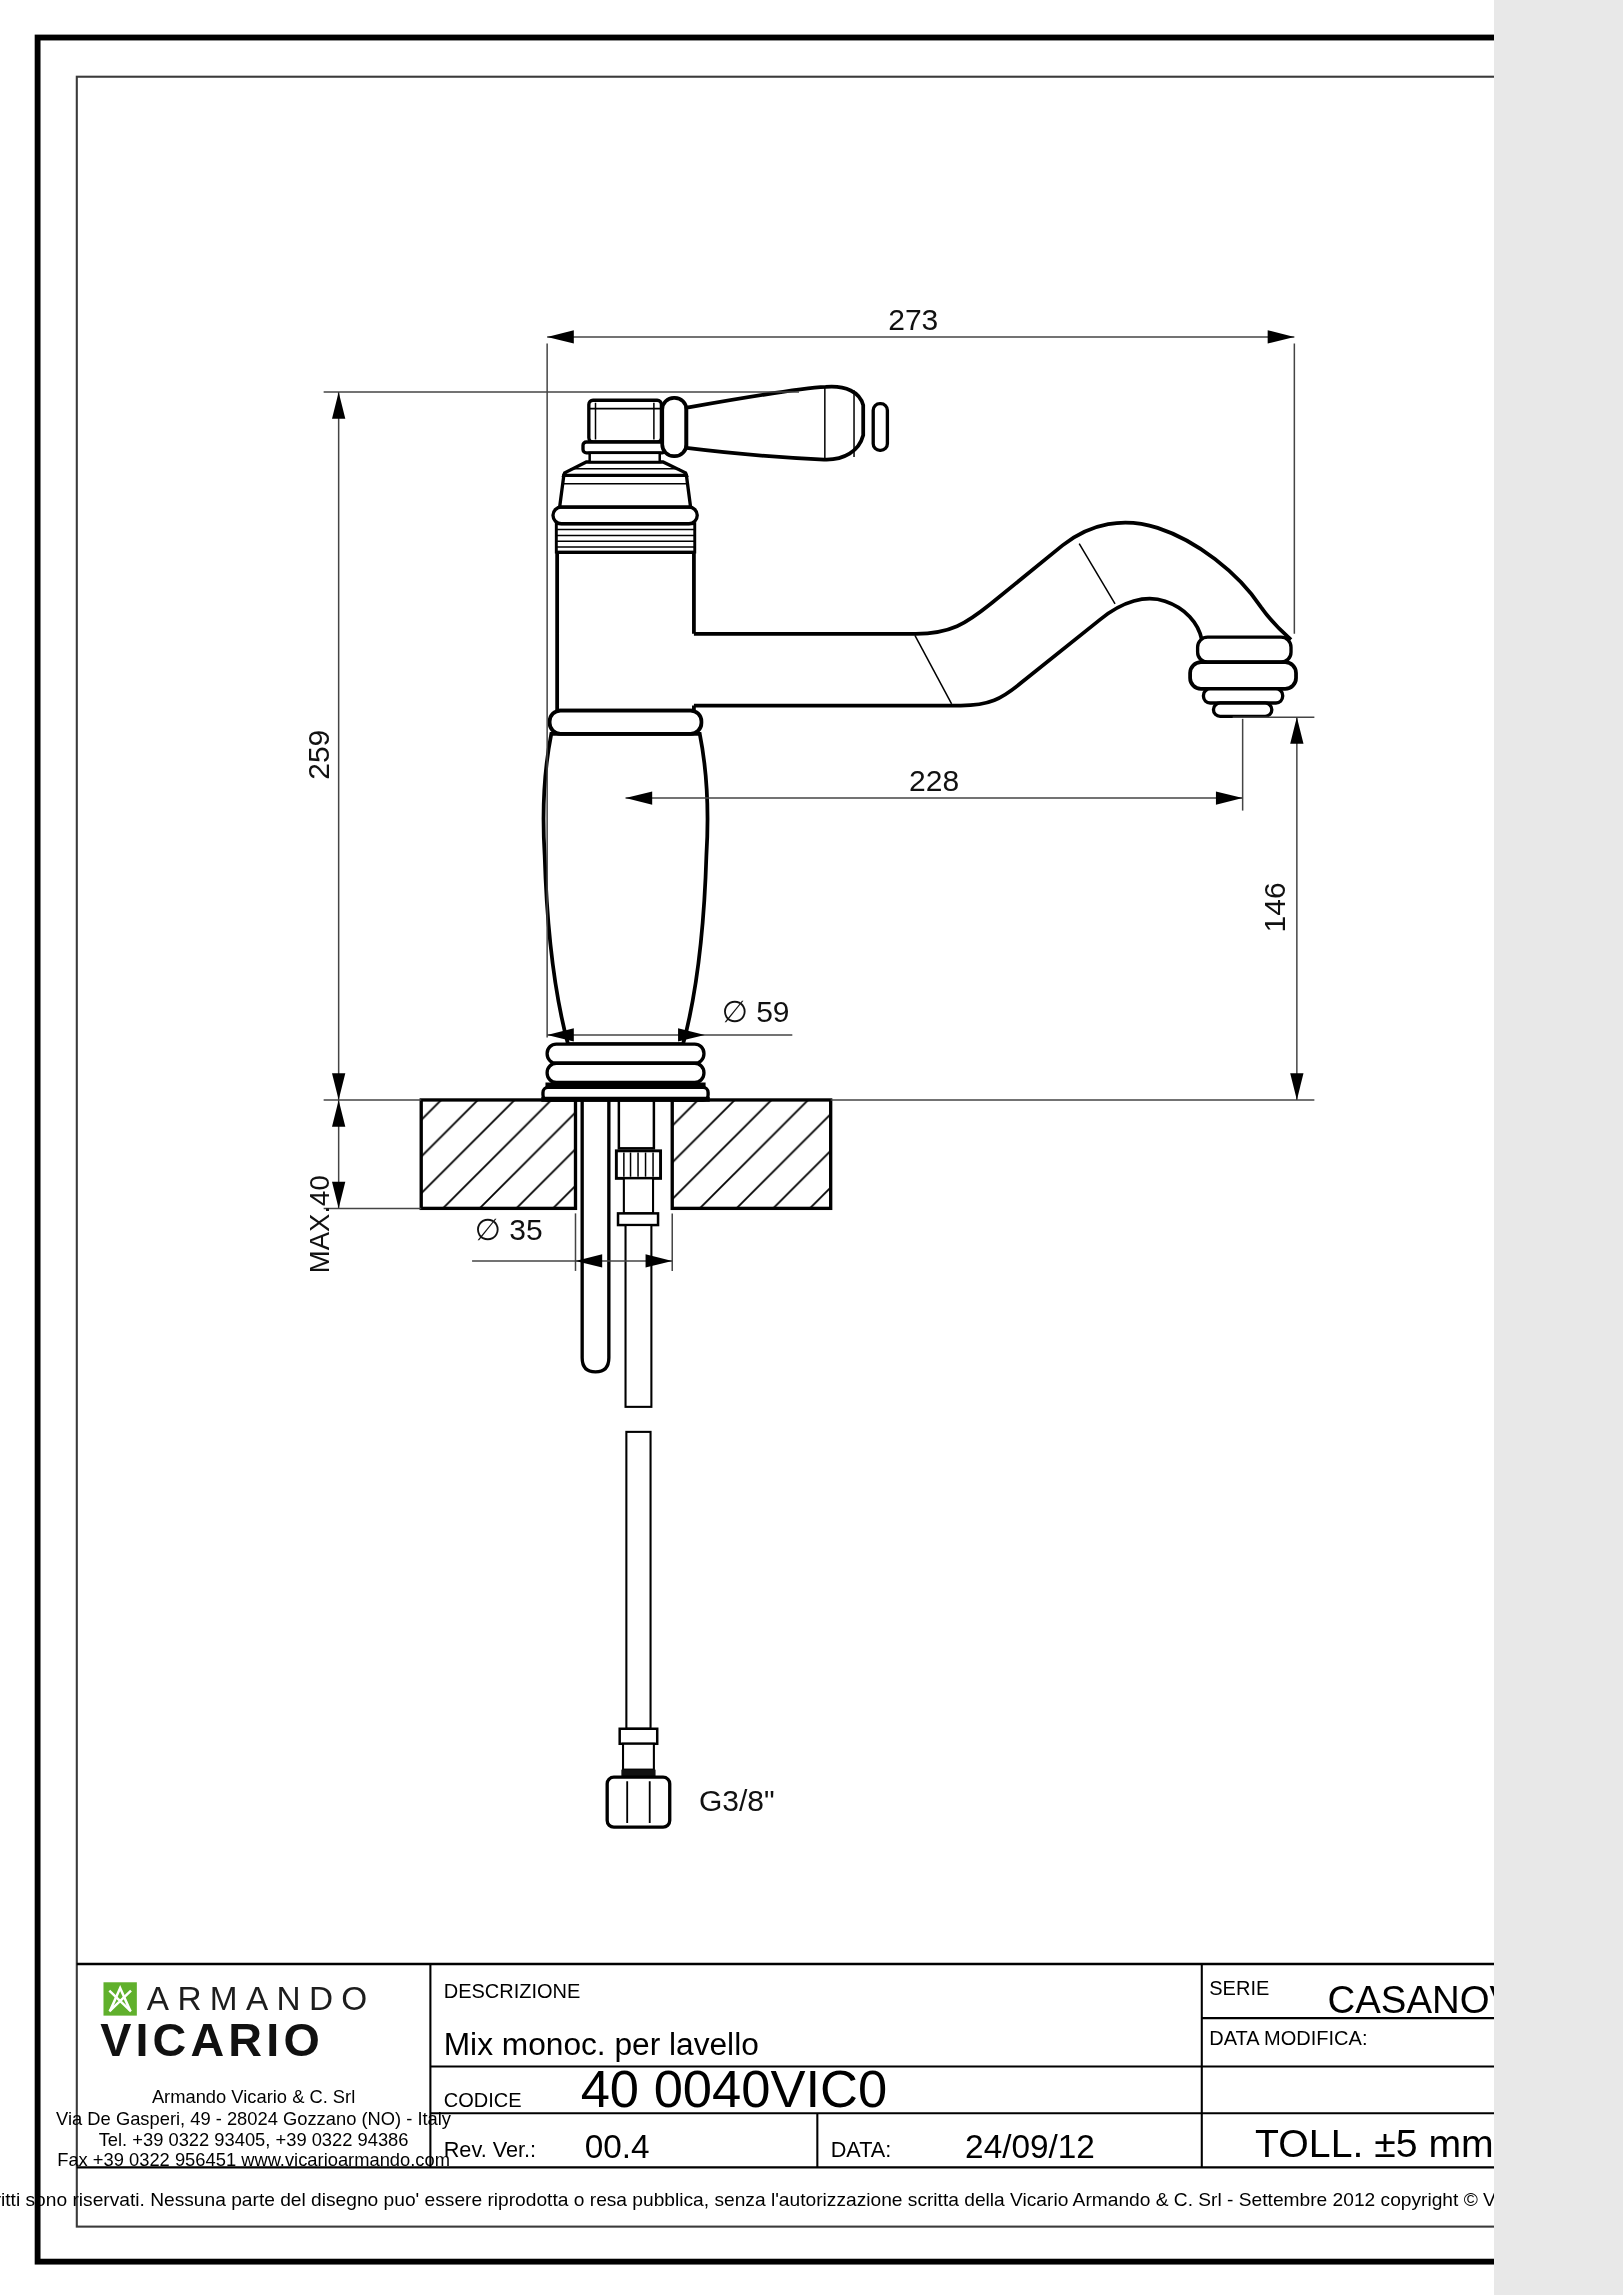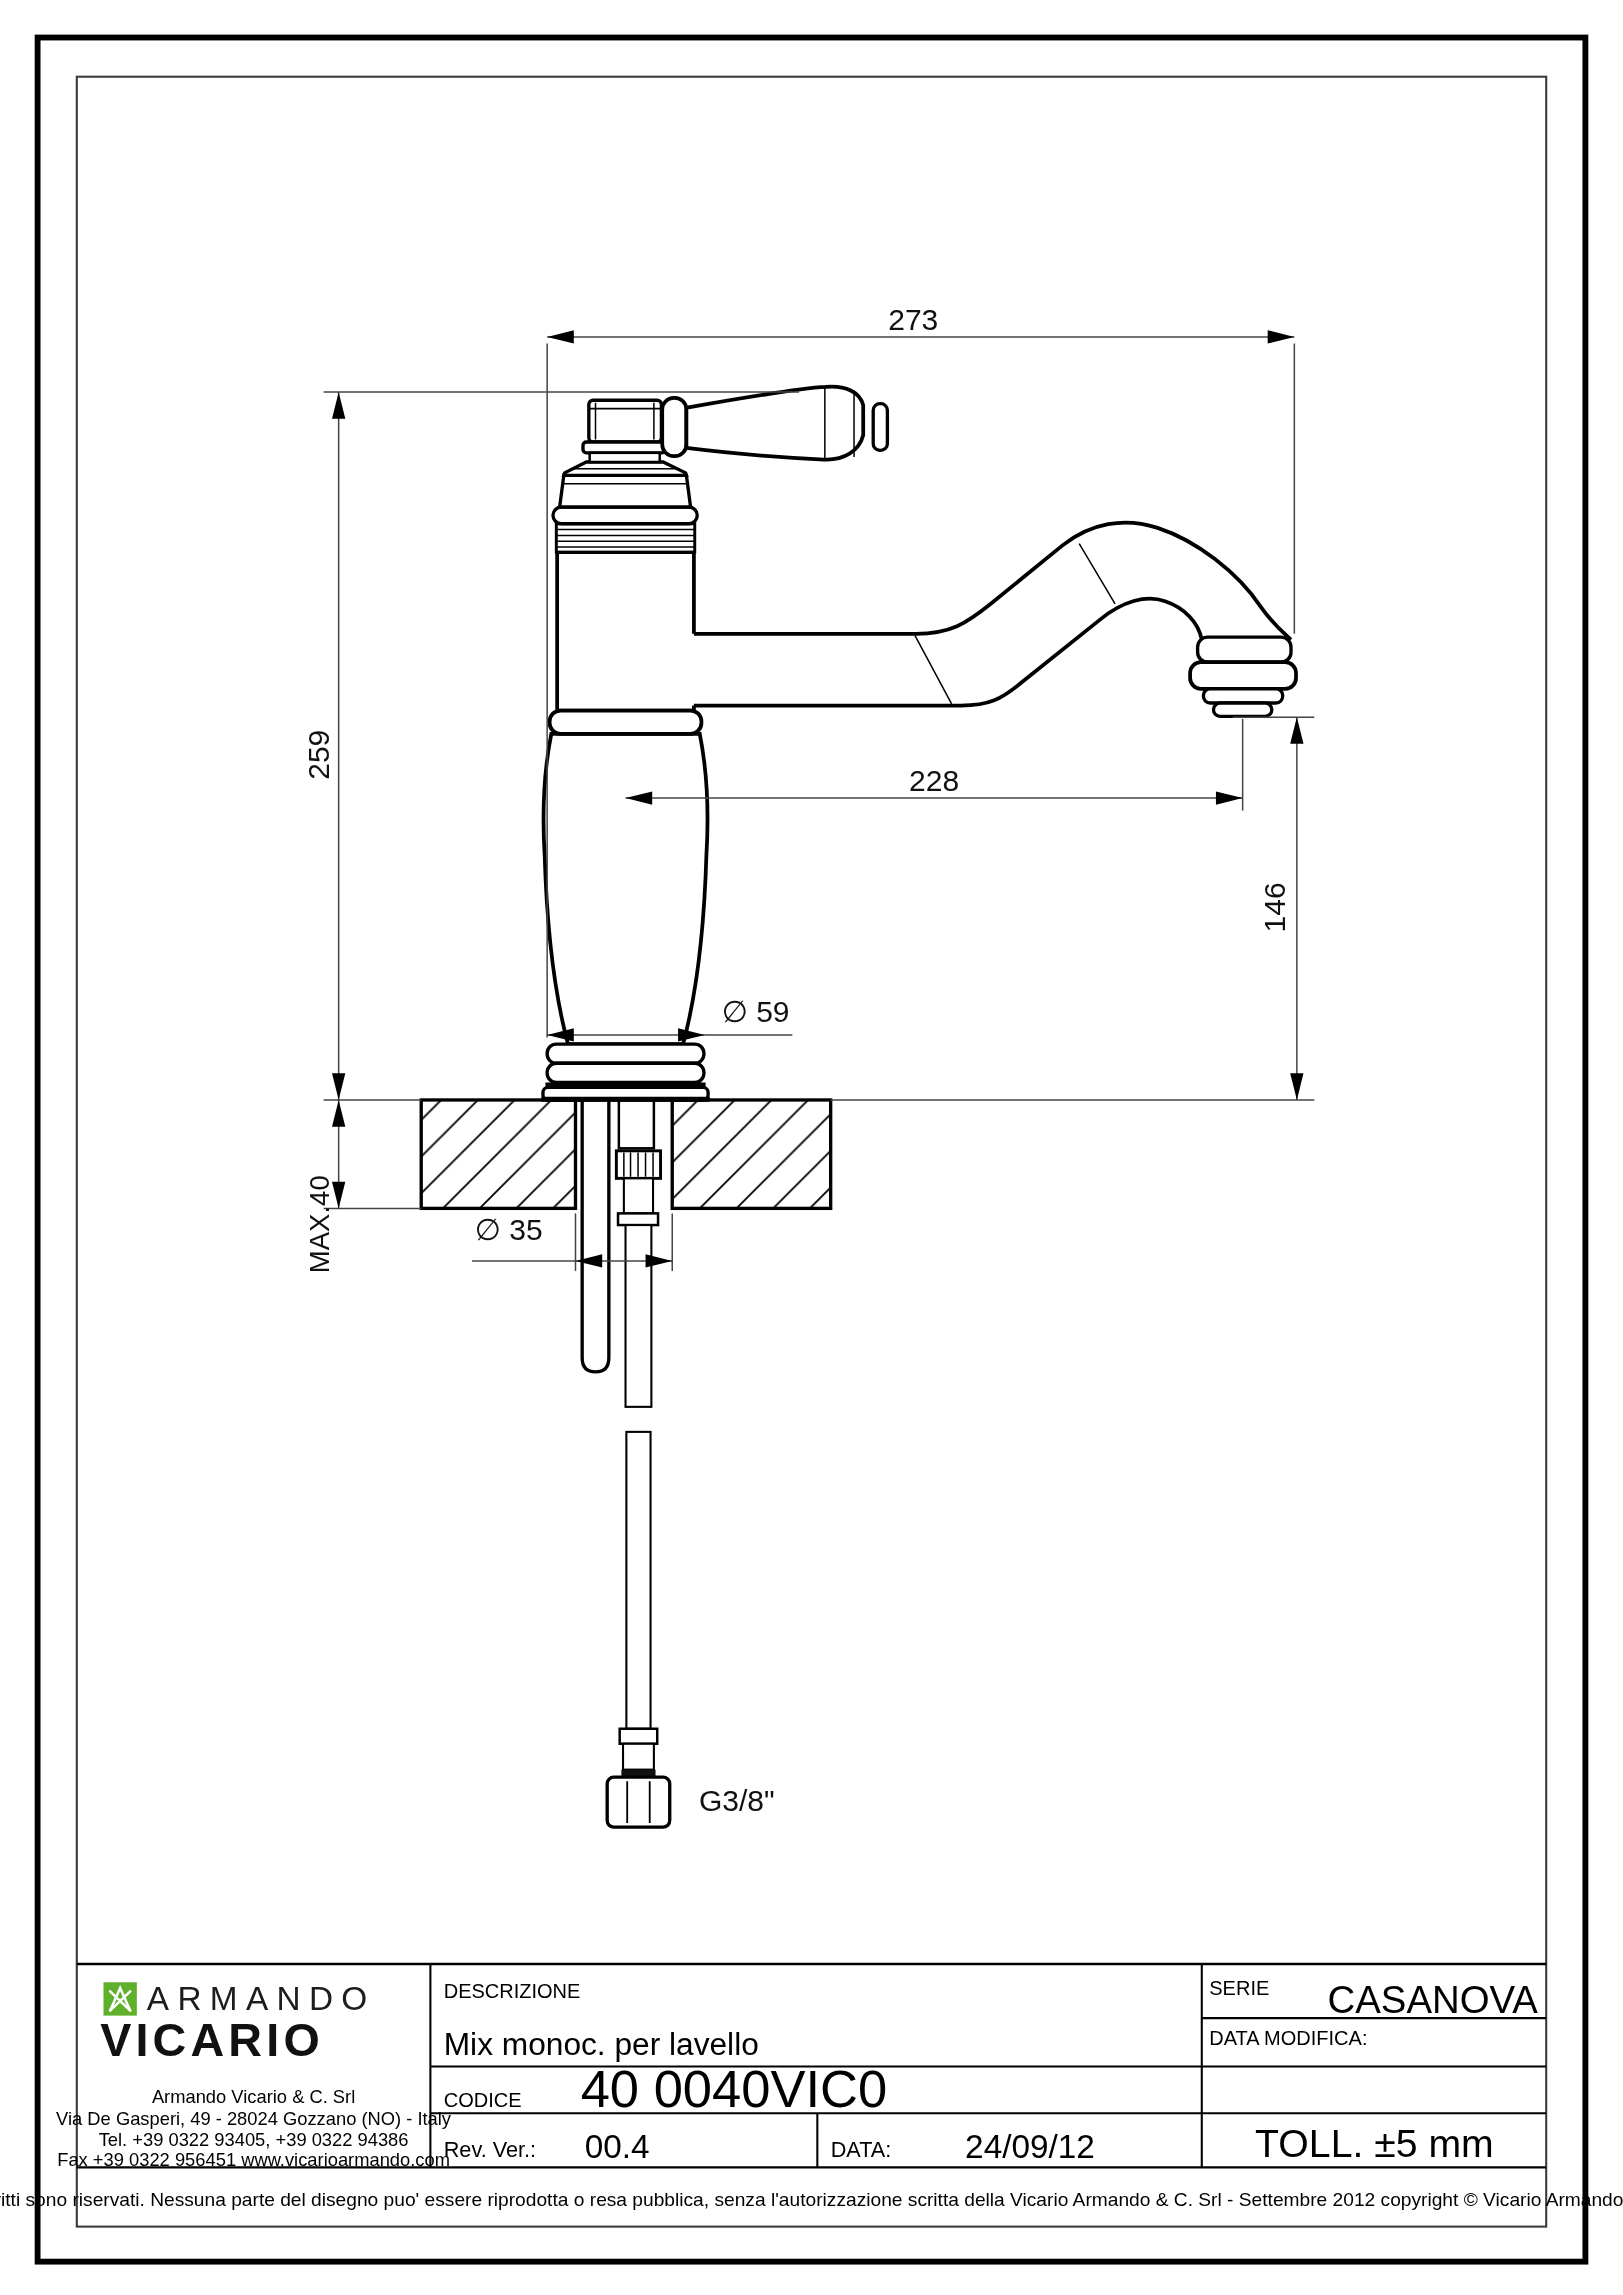--- a/index.html
+++ b/index.html
@@ -1,18 +1,18 @@
 <!DOCTYPE html>
 <html style="font-size:13.3px"><head>
 <meta charset="utf-8">
 <style>
   html,body{margin:0;padding:0;background:#e8e8e8;}
   .page{
     position:relative;
-    width:1623px;height:2295px;
+    width:1494px;height:2295px;
     background:#ffffff;
     font-family:"Liberation Sans", sans-serif;
     overflow:hidden;
   }
   svg{position:absolute;left:0;top:0;}
   svg text{fill:#000;}
   .dimtxt{font-size:36px;fill:#111;}
   .lbl-sm{font-size:24px;}
   .lbl-xs{font-size:22px;}
 </style>

